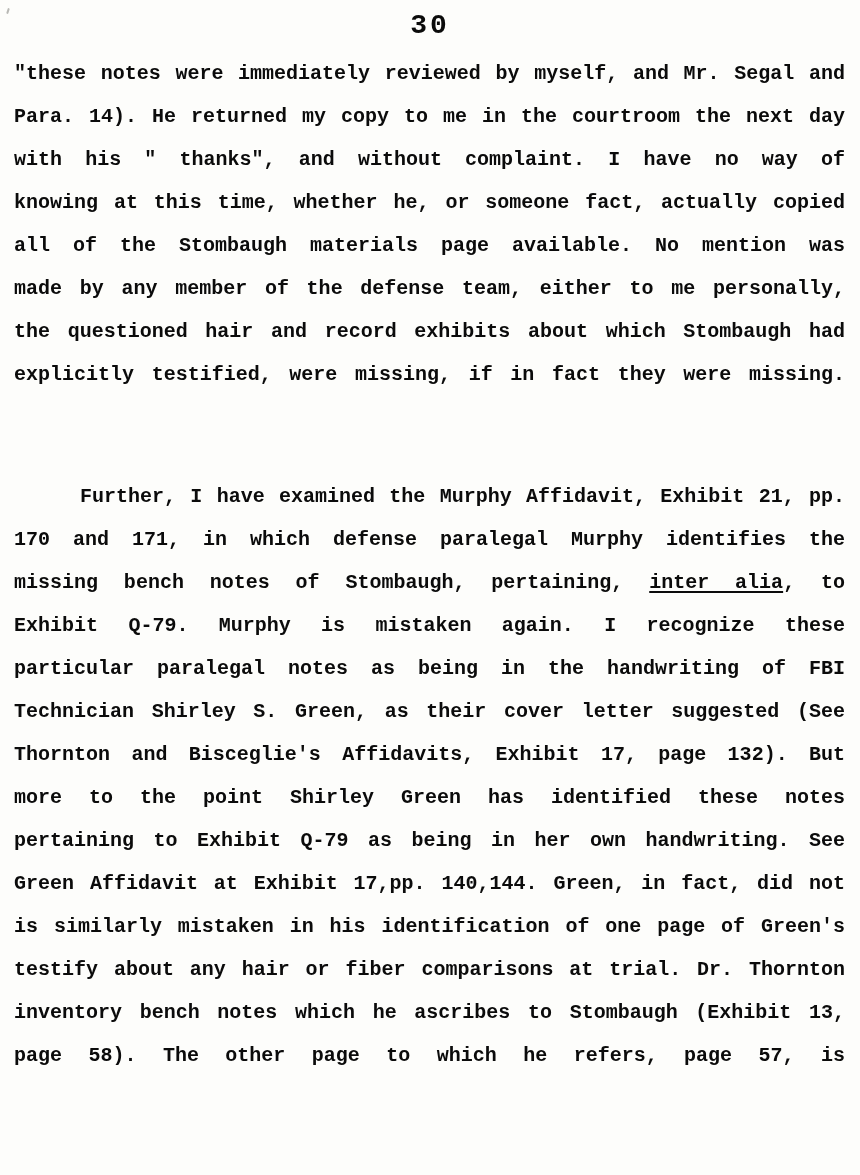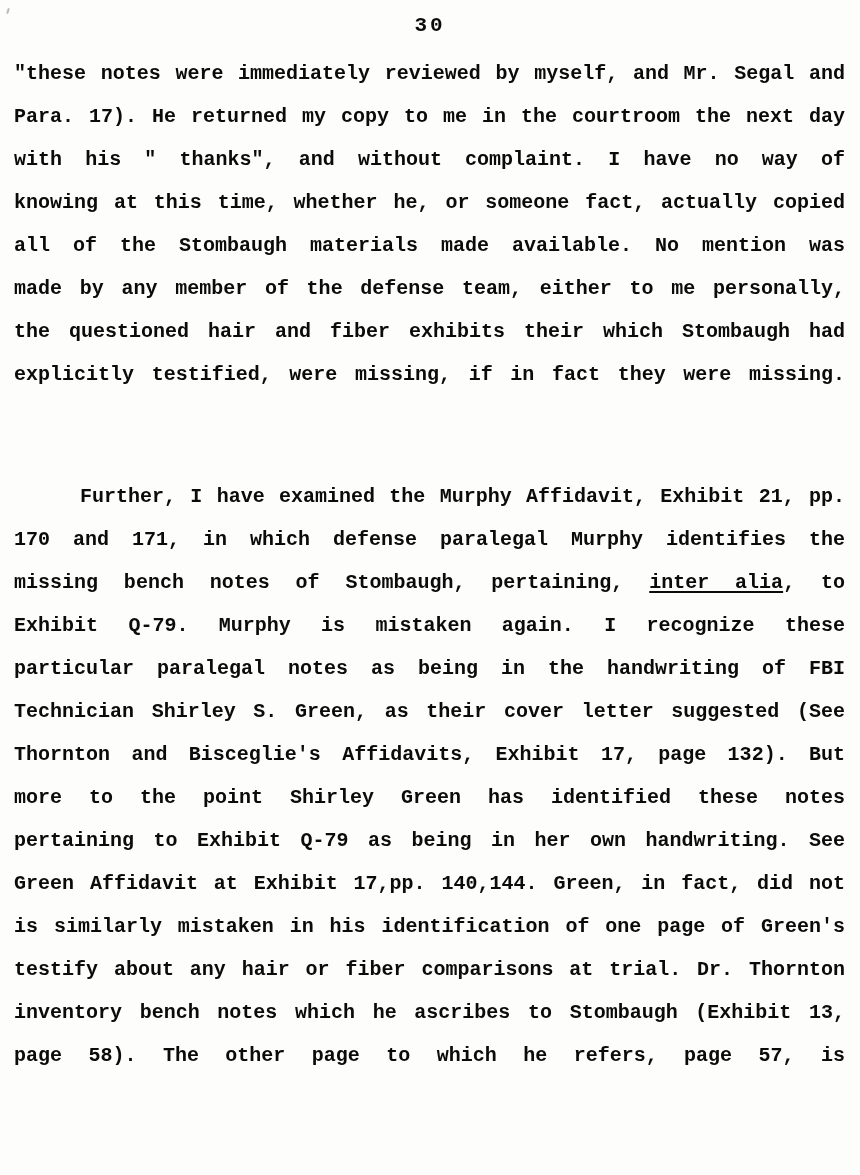--- a/index.html
+++ b/index.html
@@ -24,21 +24,21 @@
     top: 8px;
     width: 2px;
     height: 6px;
     background: #b9b9b5;
     transform: rotate(18deg);
     border-radius: 1px;
   }
   .page-number {
     padding-top: 13px;
     text-align: center;
-    font-size: 21px;
+    font-size: 28px;
     line-height: 26px;
     letter-spacing: 3px;
   }
   .content {
     margin-left: 14px;
     margin-right: 15px;
   }
   .paragraph-1 {
     margin-top: 13px;
   }
@@ -65,26 +65,26 @@
 </head>
 <body>
 
 <div class="page">
   <div class="scan-artifact"></div>
   <div class="page-number">30</div>
   <div class="content">
 
   <div class="paragraph-1">
         <div class="line">"these notes were immediately reviewed by myself, and Mr. Segal and</div>
-        <div class="line">Para. 17).  He returned my copy to me in the courtroom the next day</div>
+        <div class="line">Para. 14).  He returned my copy to me in the courtroom the next day</div>
         <div class="line">with his " thanks", and without complaint.  I have no way of</div>
         <div class="line">knowing at this time, whether he, or someone fact, actually copied</div>
-        <div class="line">all of the Stombaugh materials made available.   No mention was</div>
+        <div class="line">all of the Stombaugh materials page available.   No mention was</div>
         <div class="line">made by any member of the defense team, either to me personally,</div>
-        <div class="line">the questioned hair and fiber exhibits their which Stombaugh had</div>
+        <div class="line">the questioned hair and record exhibits about which Stombaugh had</div>
         <div class="line">explicitly testified, were missing, if in fact they were missing.</div>
       </div>
       <div class="paragraph-2">
         <div class="line indent">Further, I have examined the Murphy Affidavit, Exhibit 21, pp.</div>
         <div class="line">170 and 171, in which defense paralegal Murphy identifies the</div>
         <div class="line">missing bench notes of Stombaugh, pertaining, <u>inter alia</u>, to</div>
         <div class="line">Exhibit Q-79. Murphy is mistaken again.  I recognize these</div>
         <div class="line">particular paralegal notes as being in the handwriting of FBI</div>
         <div class="line">Technician Shirley S. Green, as their cover letter suggested (See</div>
         <div class="line">Thornton and Bisceglie's Affidavits, Exhibit  17, page 132). But</div>

